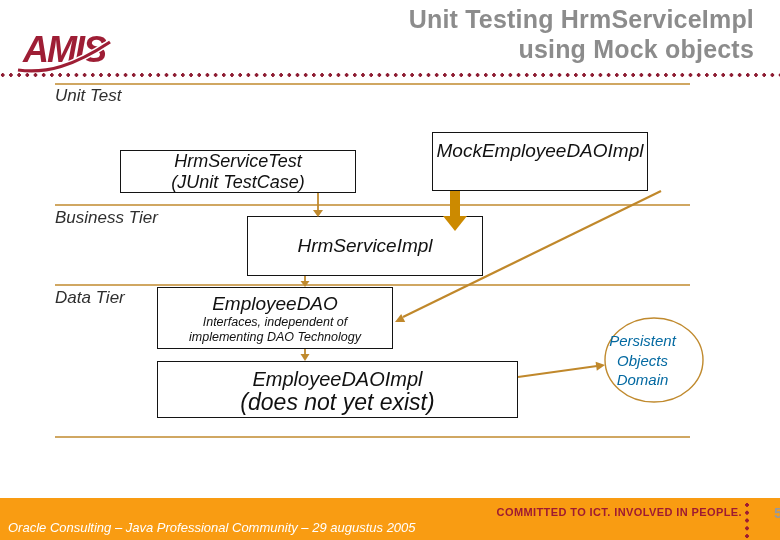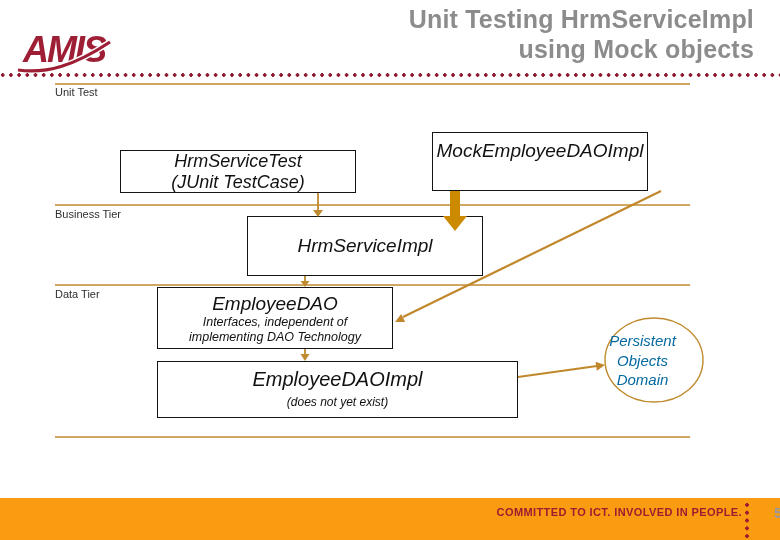--- a/index.html
+++ b/index.html
@@ -13,40 +13,40 @@
     position:absolute;top:4px;right:26px;text-align:right;
     font-size:25px;font-weight:bold;color:#8C8C8C;line-height:30px;letter-spacing:0.2px;
   }
   .dotted-rule{
     position:absolute;left:0;top:72px;width:780px;height:6px;
     background-image:radial-gradient(circle at 2.6px 3px,#8E1D33 1.7px,rgba(0,0,0,0) 1.9px);
     background-size:8.2px 6px;background-repeat:repeat-x;
   }
   
   .tier-label{
-    position:absolute;left:55px;font-size:11px;color:#2f2f2f;
+    position:absolute;left:55px;font-style:italic;font-size:17px;color:#2f2f2f;
   }
   .lbl-unit{top:86px;}
   .lbl-business{top:208px;}
   .lbl-data{top:288px;}
   
   .dbox{
     position:absolute;border:1.5px solid #141414;background:transparent;color:#111;
     display:flex;flex-direction:column;align-items:center;justify-content:center;
     font-style:italic;text-align:center;box-sizing:border-box;
   }
   .b-test{left:120px;top:150px;width:236px;height:43px;font-size:18px;line-height:21px;}
   .b-mock{left:432px;top:132px;width:216px;height:59px;justify-content:flex-start;padding-top:7px;font-size:19px;}
   .b-impl{left:247px;top:216px;width:236px;height:60px;font-size:19px;}
   .b-dao{left:157px;top:287px;width:236px;height:62px;}
   .b-dao .dao-title{font-size:19px;line-height:23px;}
   .b-dao .dao-sub{font-size:12.5px;line-height:15px;}
   .b-daoimpl{left:157px;top:361px;width:361px;height:57px;}
   .b-daoimpl .l1{font-size:20px;line-height:25px;}
-  .b-daoimpl .l2{font-size:12px;line-height:21px;}
+  .b-daoimpl .l2{font-size:23px;line-height:21px;}
   
   .ellipse-text{
     position:absolute;left:592px;top:331px;width:101px;text-align:center;
     font-style:italic;font-size:15px;line-height:19.5px;color:#0369a1;
   }
   
   .overlay{position:absolute;left:0;top:0;width:780px;height:540px;pointer-events:none;}
   
   .footer-bar{position:absolute;left:0;top:498px;width:780px;height:42px;background:#F99C12;}
   .footer-left{
@@ -139,18 +139,19 @@
     <ellipse cx="654" cy="360" rx="49" ry="42" fill="#fff" stroke="#C08A2E" stroke-width="1.4"></ellipse>
   </svg>
 
   <div class="ellipse-text">
     <div>Persistent</div>
     <div>Objects</div>
     <div>Domain</div>
   </div>
 
   <div class="footer-bar">
+    <div class="footer-left">Oracle Consulting – Java Professional Community – 29 augustus 2005</div>
     <div class="tagline">COMMITTED TO ICT. INVOLVED IN PEOPLE.</div>
     <div class="vdots"></div>
     <div class="page-num">51</div>
   </div>
 
 </div>
 
 </body></html>

